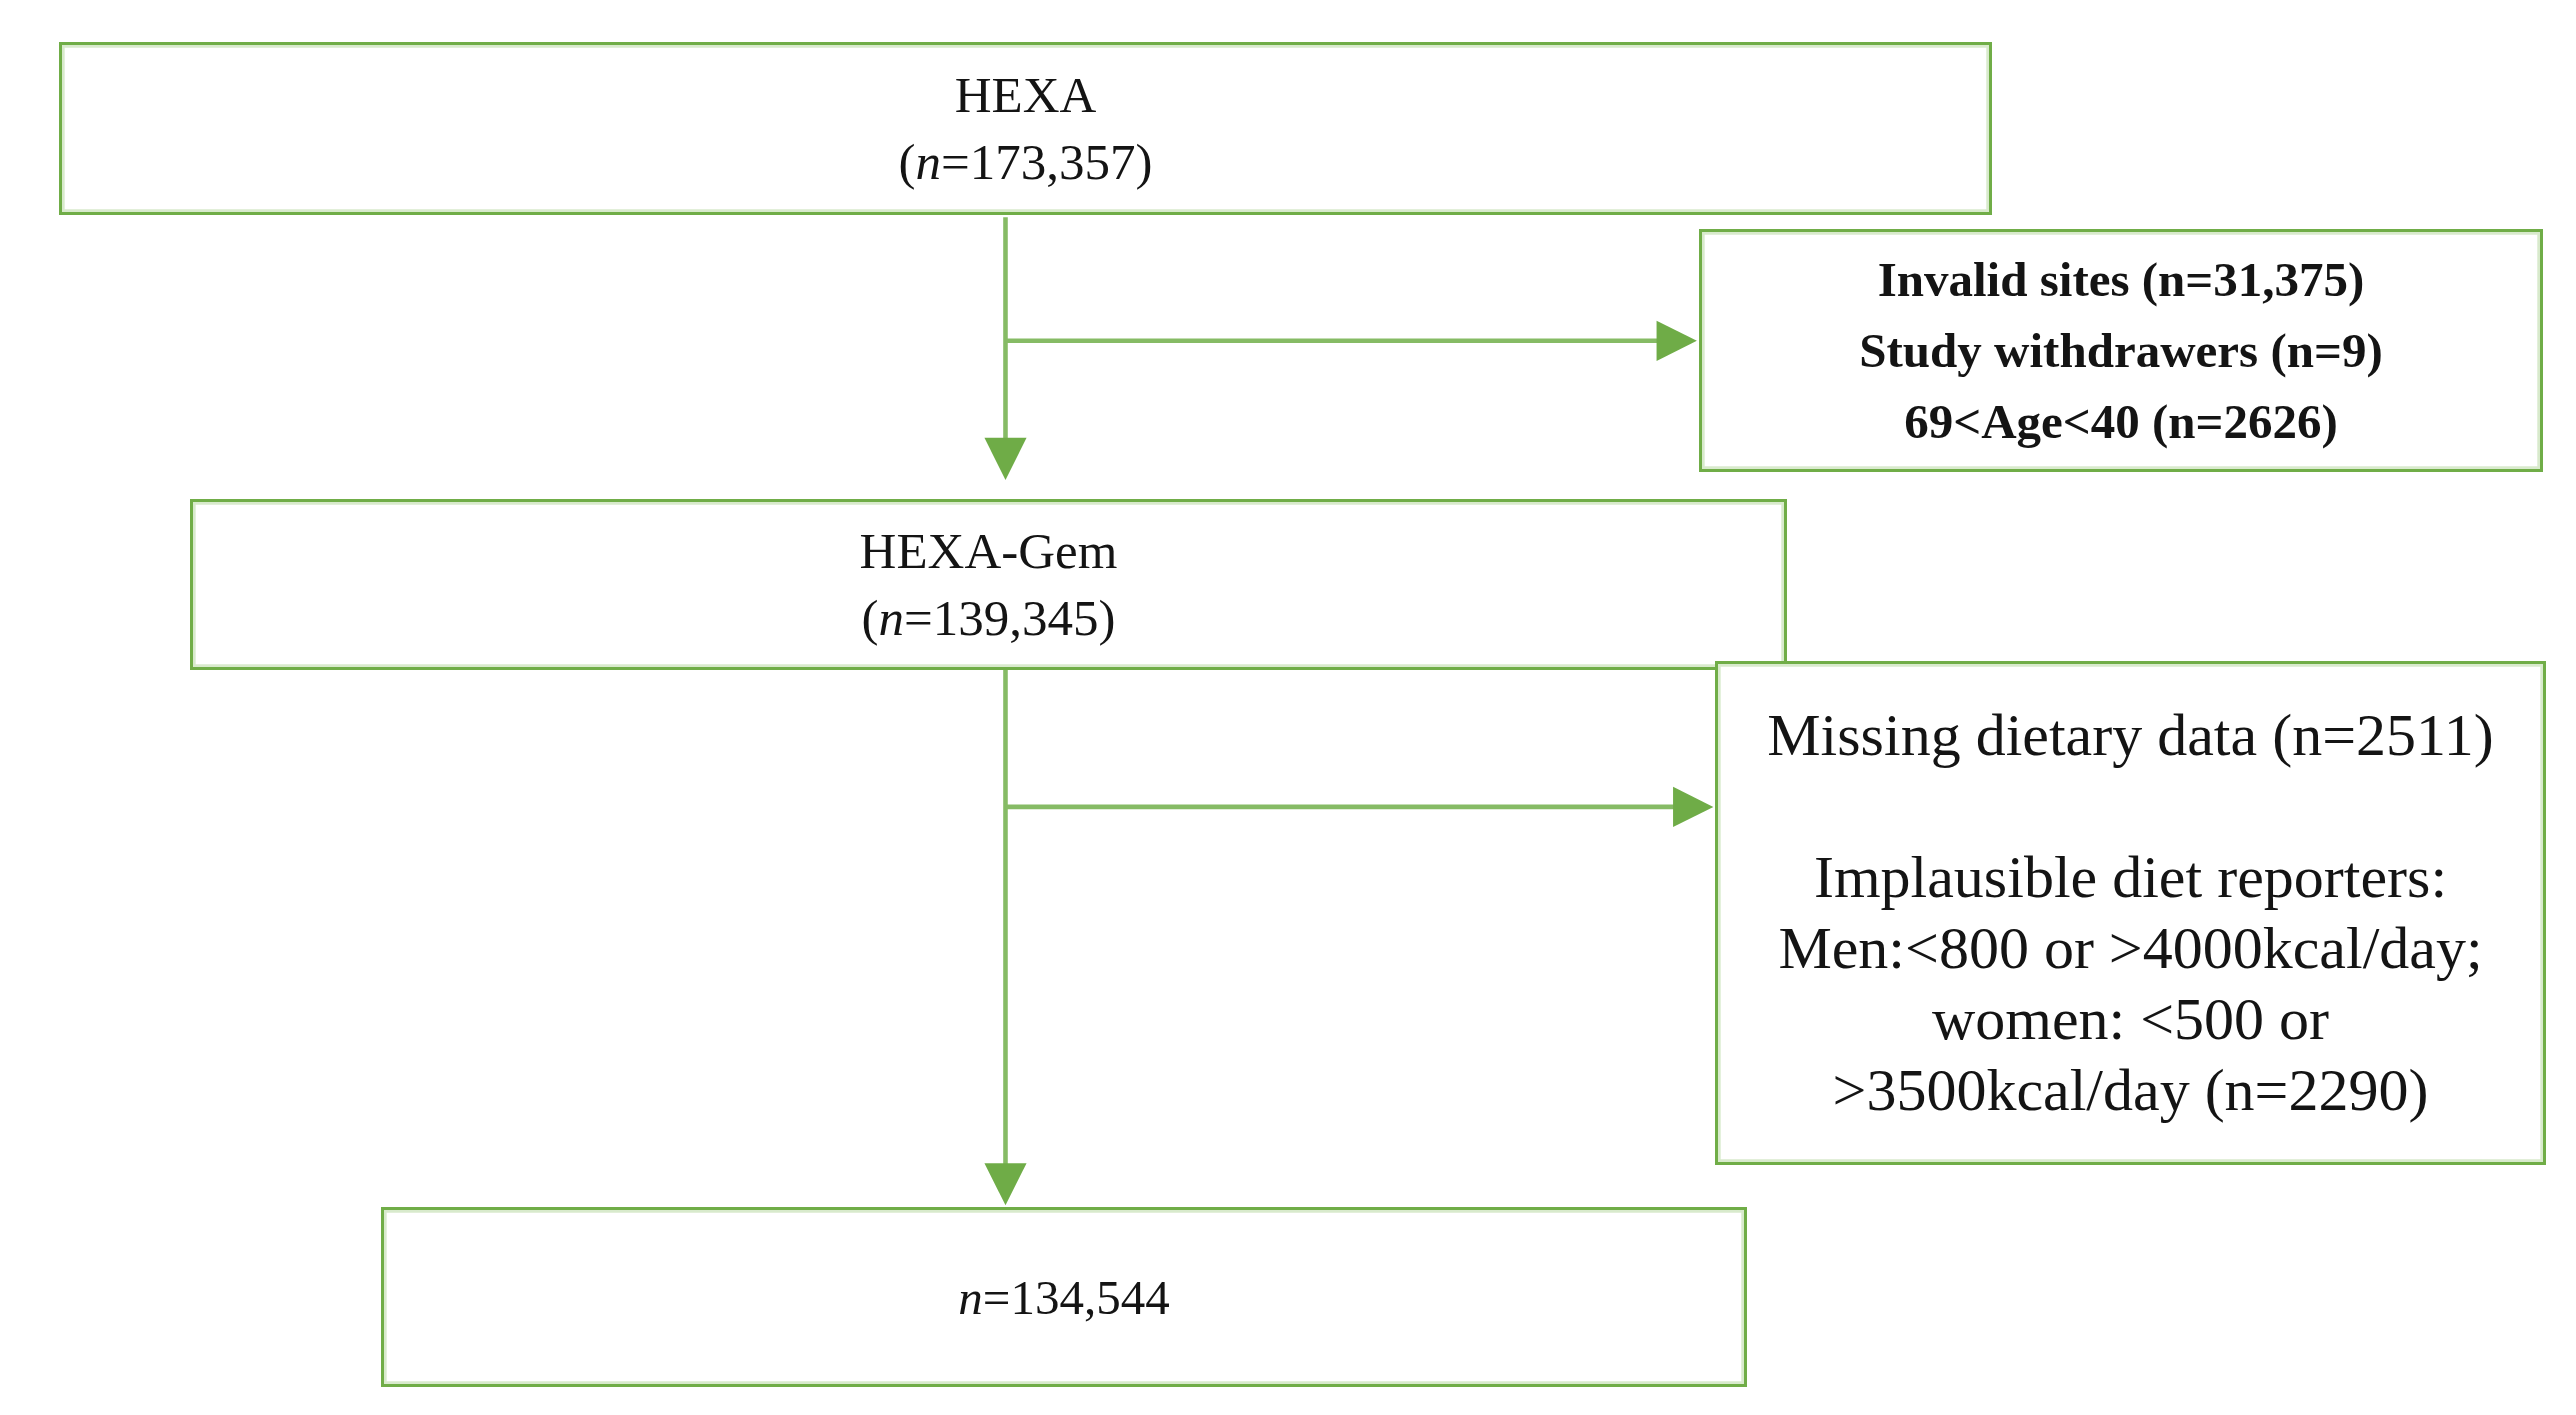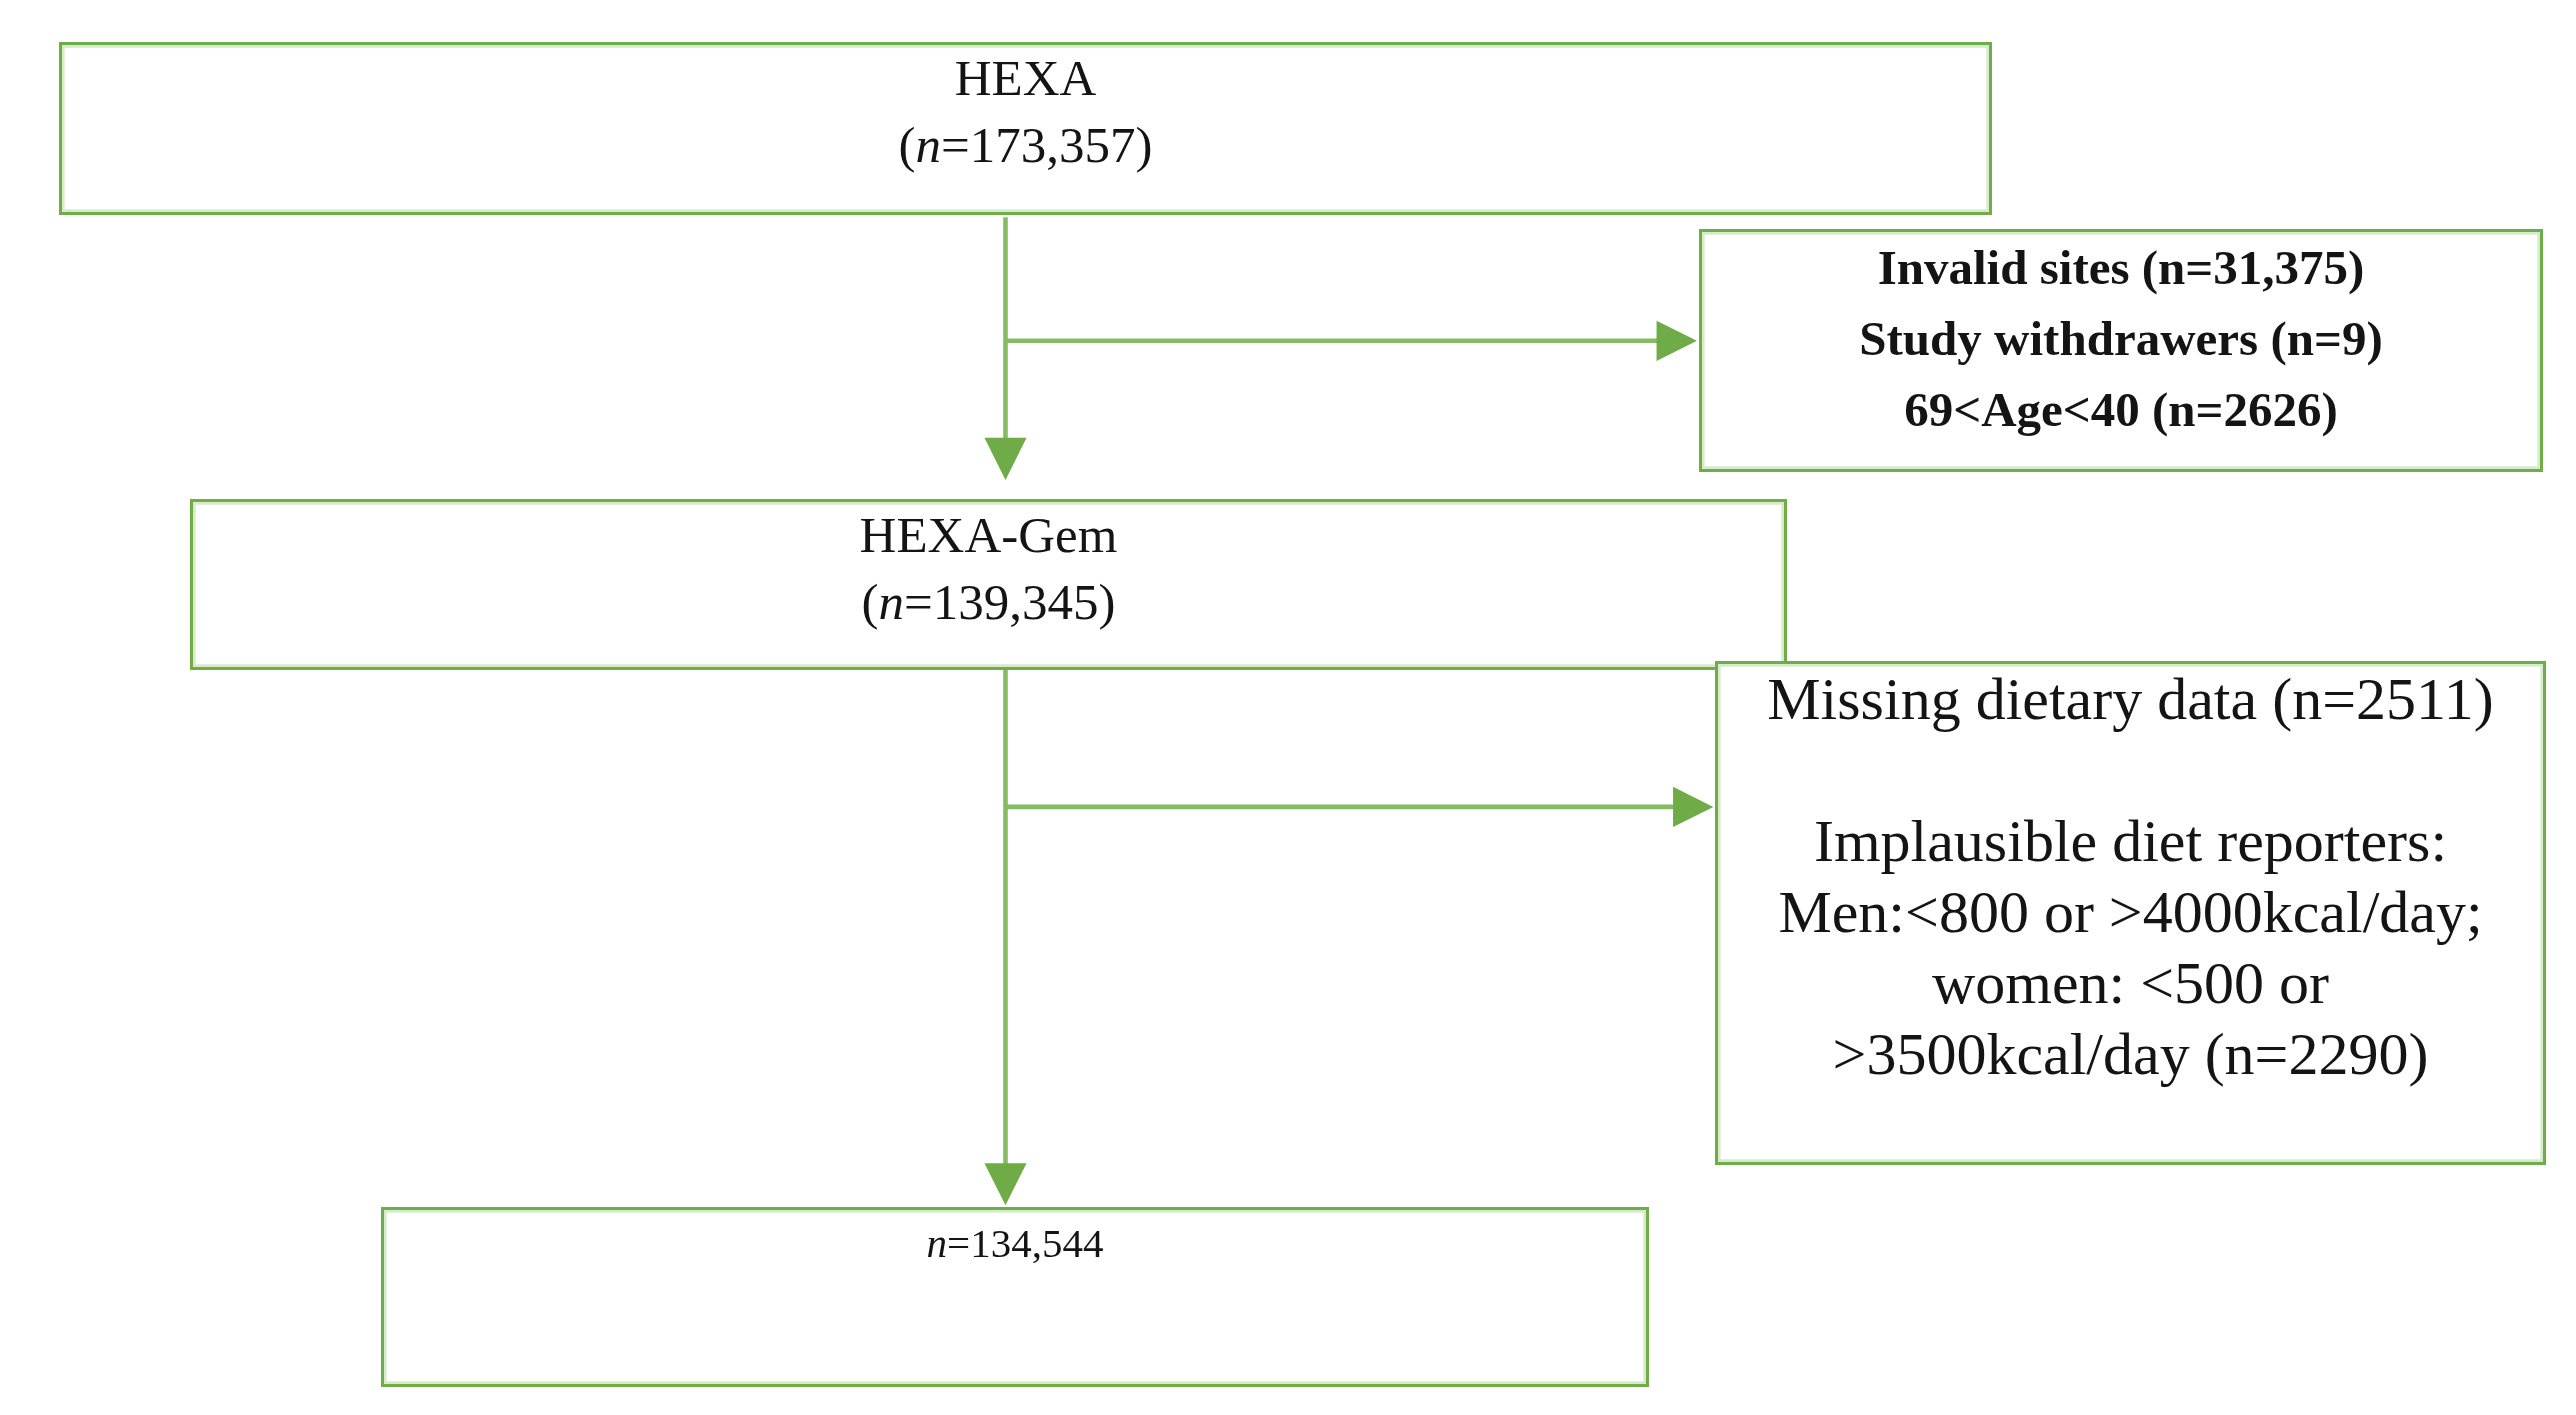--- a/index.html
+++ b/index.html
@@ -17,40 +17,41 @@
     overflow: hidden;
   }
   .box {
     position: absolute;
     border: 3.7px solid #70AD47;
     box-shadow: inset 0 0 0 2.7px rgba(169, 208, 142, 0.45);
     background: #ffffff;
     display: flex;
     flex-direction: column;
     align-items: center;
+    justify-content: center;
     text-align: center;
     box-sizing: border-box;
   }
   .tl {
     white-space: nowrap;
   }
   
   #box-hexa        { left: 59px;   top: 42px;   width: 1933px; height: 173px; font-size: 51px; }
   #box-hexa .tl    { line-height: 67px; min-height: 67px; }
   
   #box-excl1       { left: 1699px; top: 229px;  width: 844px;  height: 243px; font-size: 49px; font-weight: bold; }
   #box-excl1 .tl   { line-height: 71px; min-height: 71px; }
   
   #box-hexagem     { left: 190px;  top: 482px;  width: 1597px; height: 171px; font-size: 51px; margin-top: 17px; }
   #box-hexagem .tl { line-height: 67px; min-height: 67px; }
   
   #box-excl2       { left: 1715px; top: 661px;  width: 831px;  height: 504px; font-size: 60px; }
   #box-excl2 .tl   { line-height: 71px; min-height: 71px; }
   
-  #box-final       { left: 381px;  top: 1207px; width: 1268px; height: 180px; font-size: 41px; }
+  #box-final       { left: 381px;  top: 1207px; width: 1366px; height: 180px; font-size: 49px; }
   #box-final .tl   { line-height: 67px; min-height: 67px; }
 
   .n-italic { font-style: italic; }
 
   #arrows {
     position: absolute;
     left: 0;
     top: 0;
     width: 2576px;
     height: 1416px;

